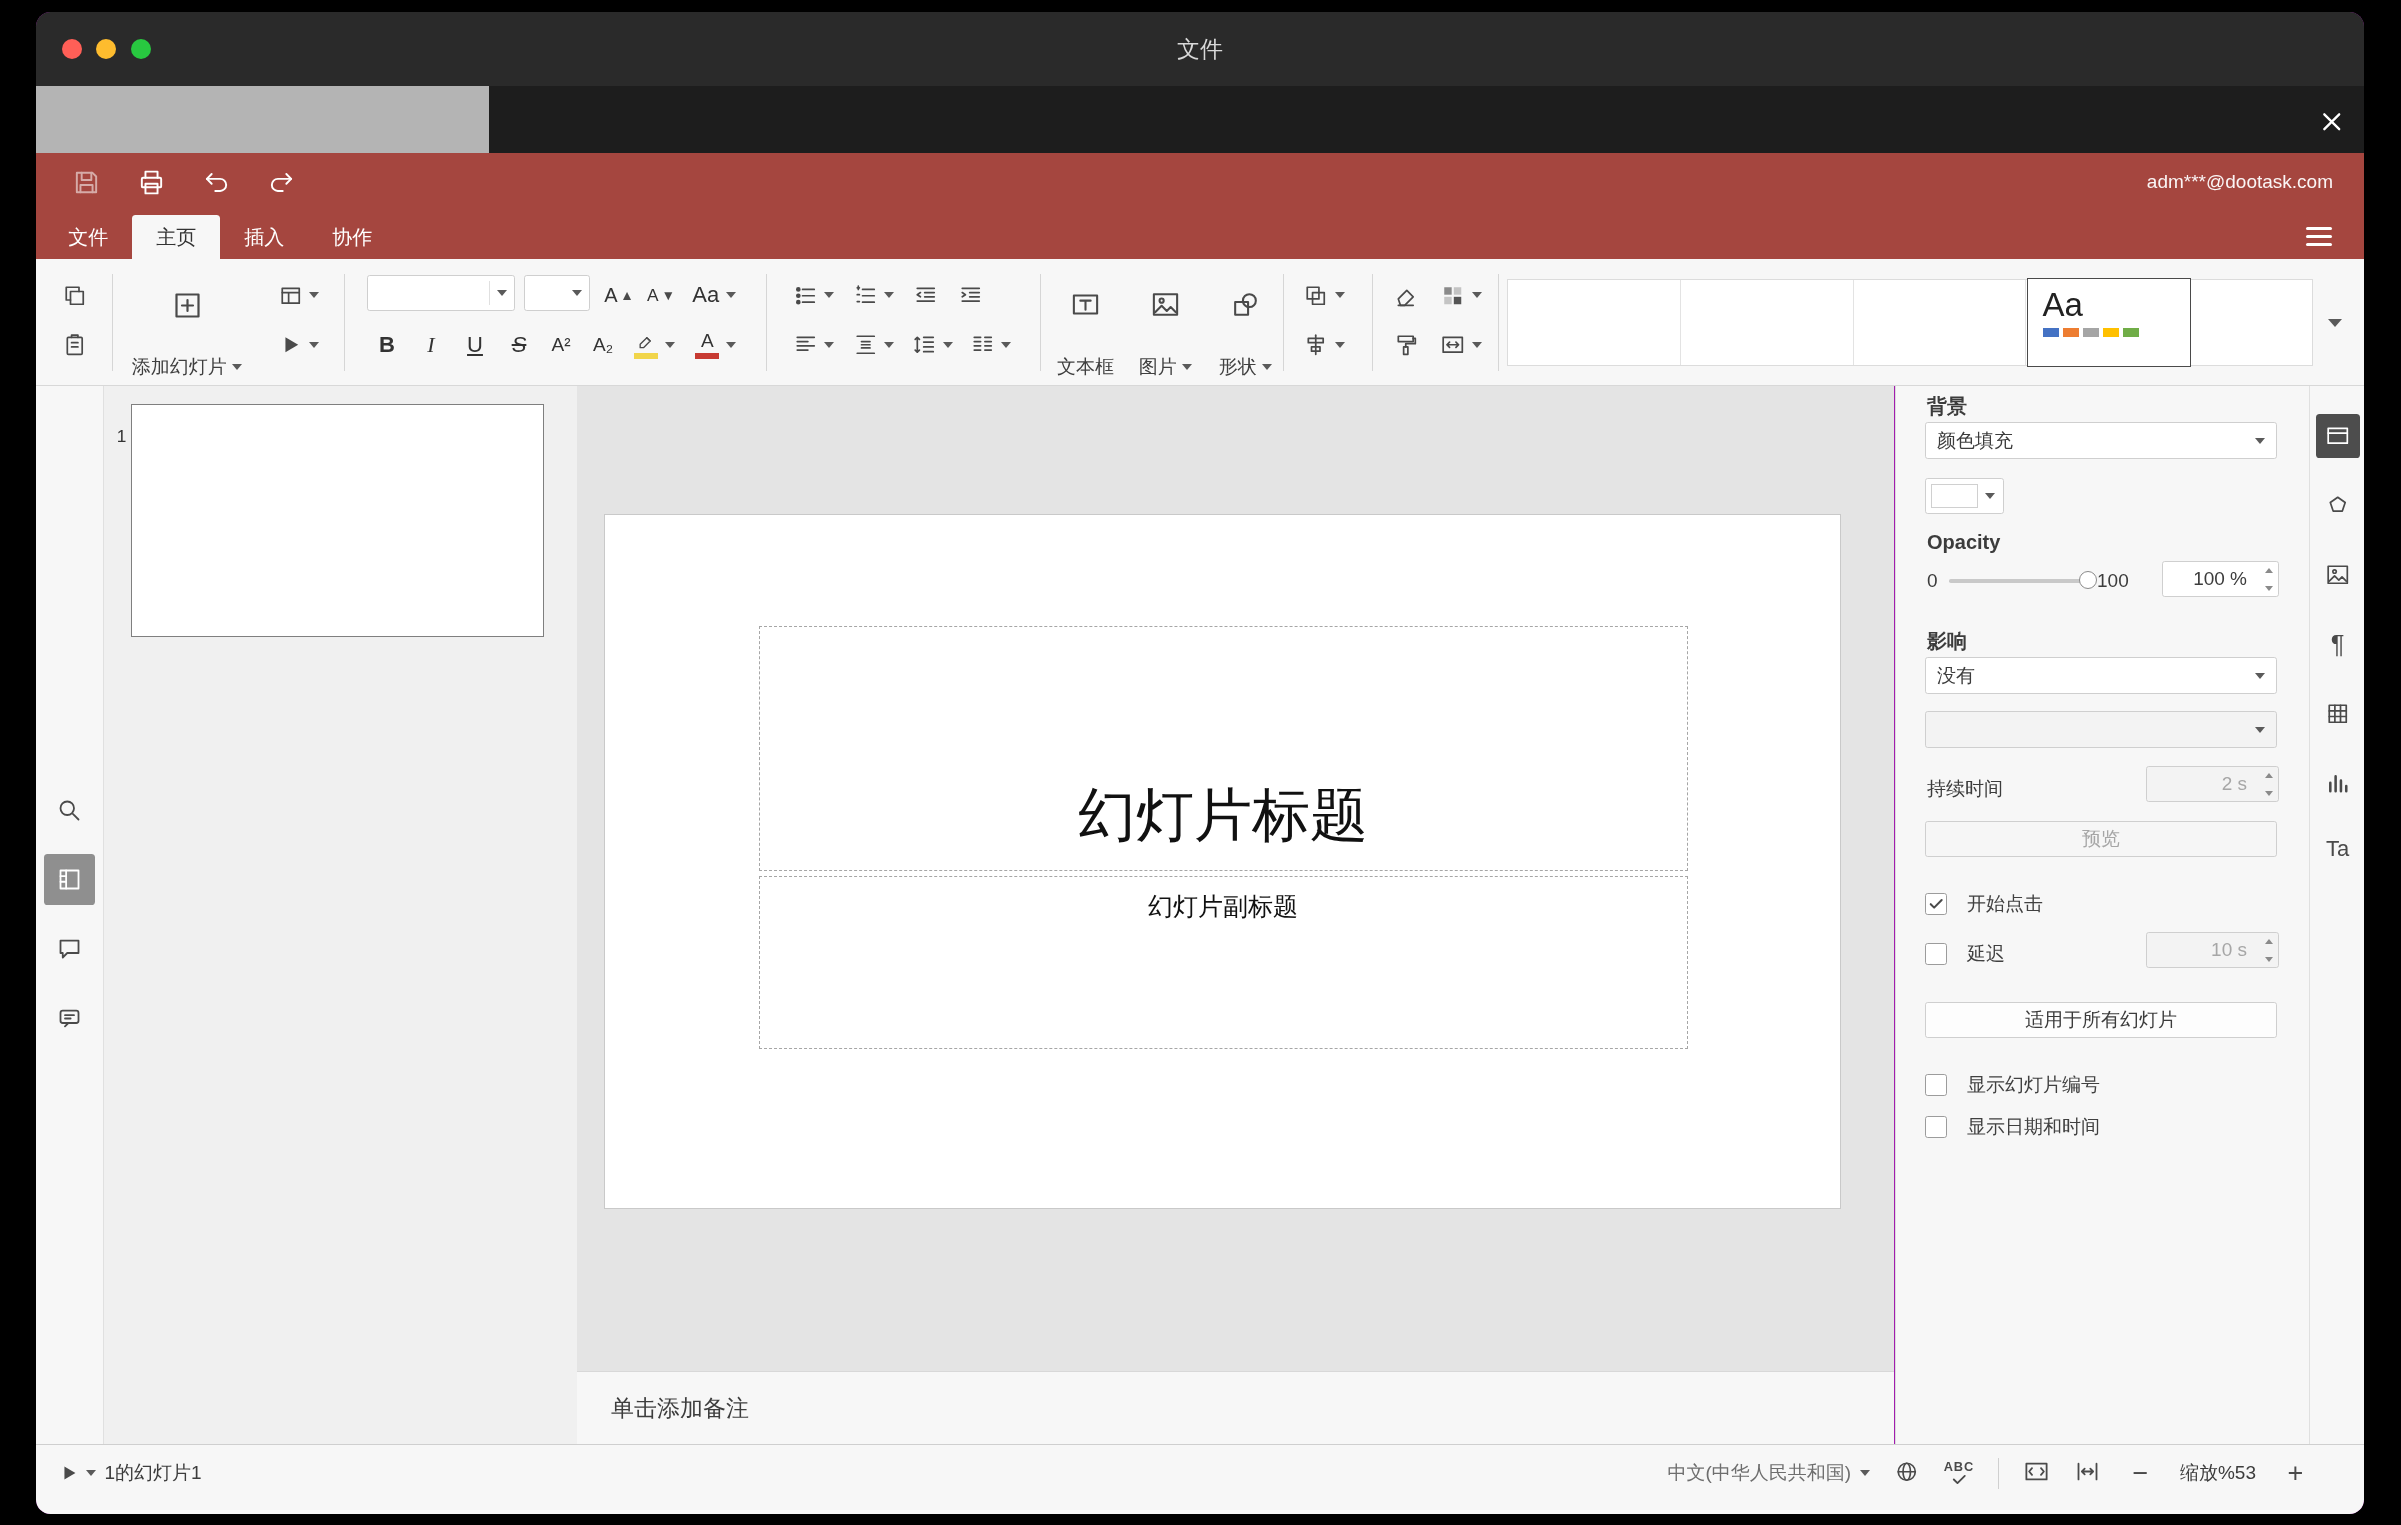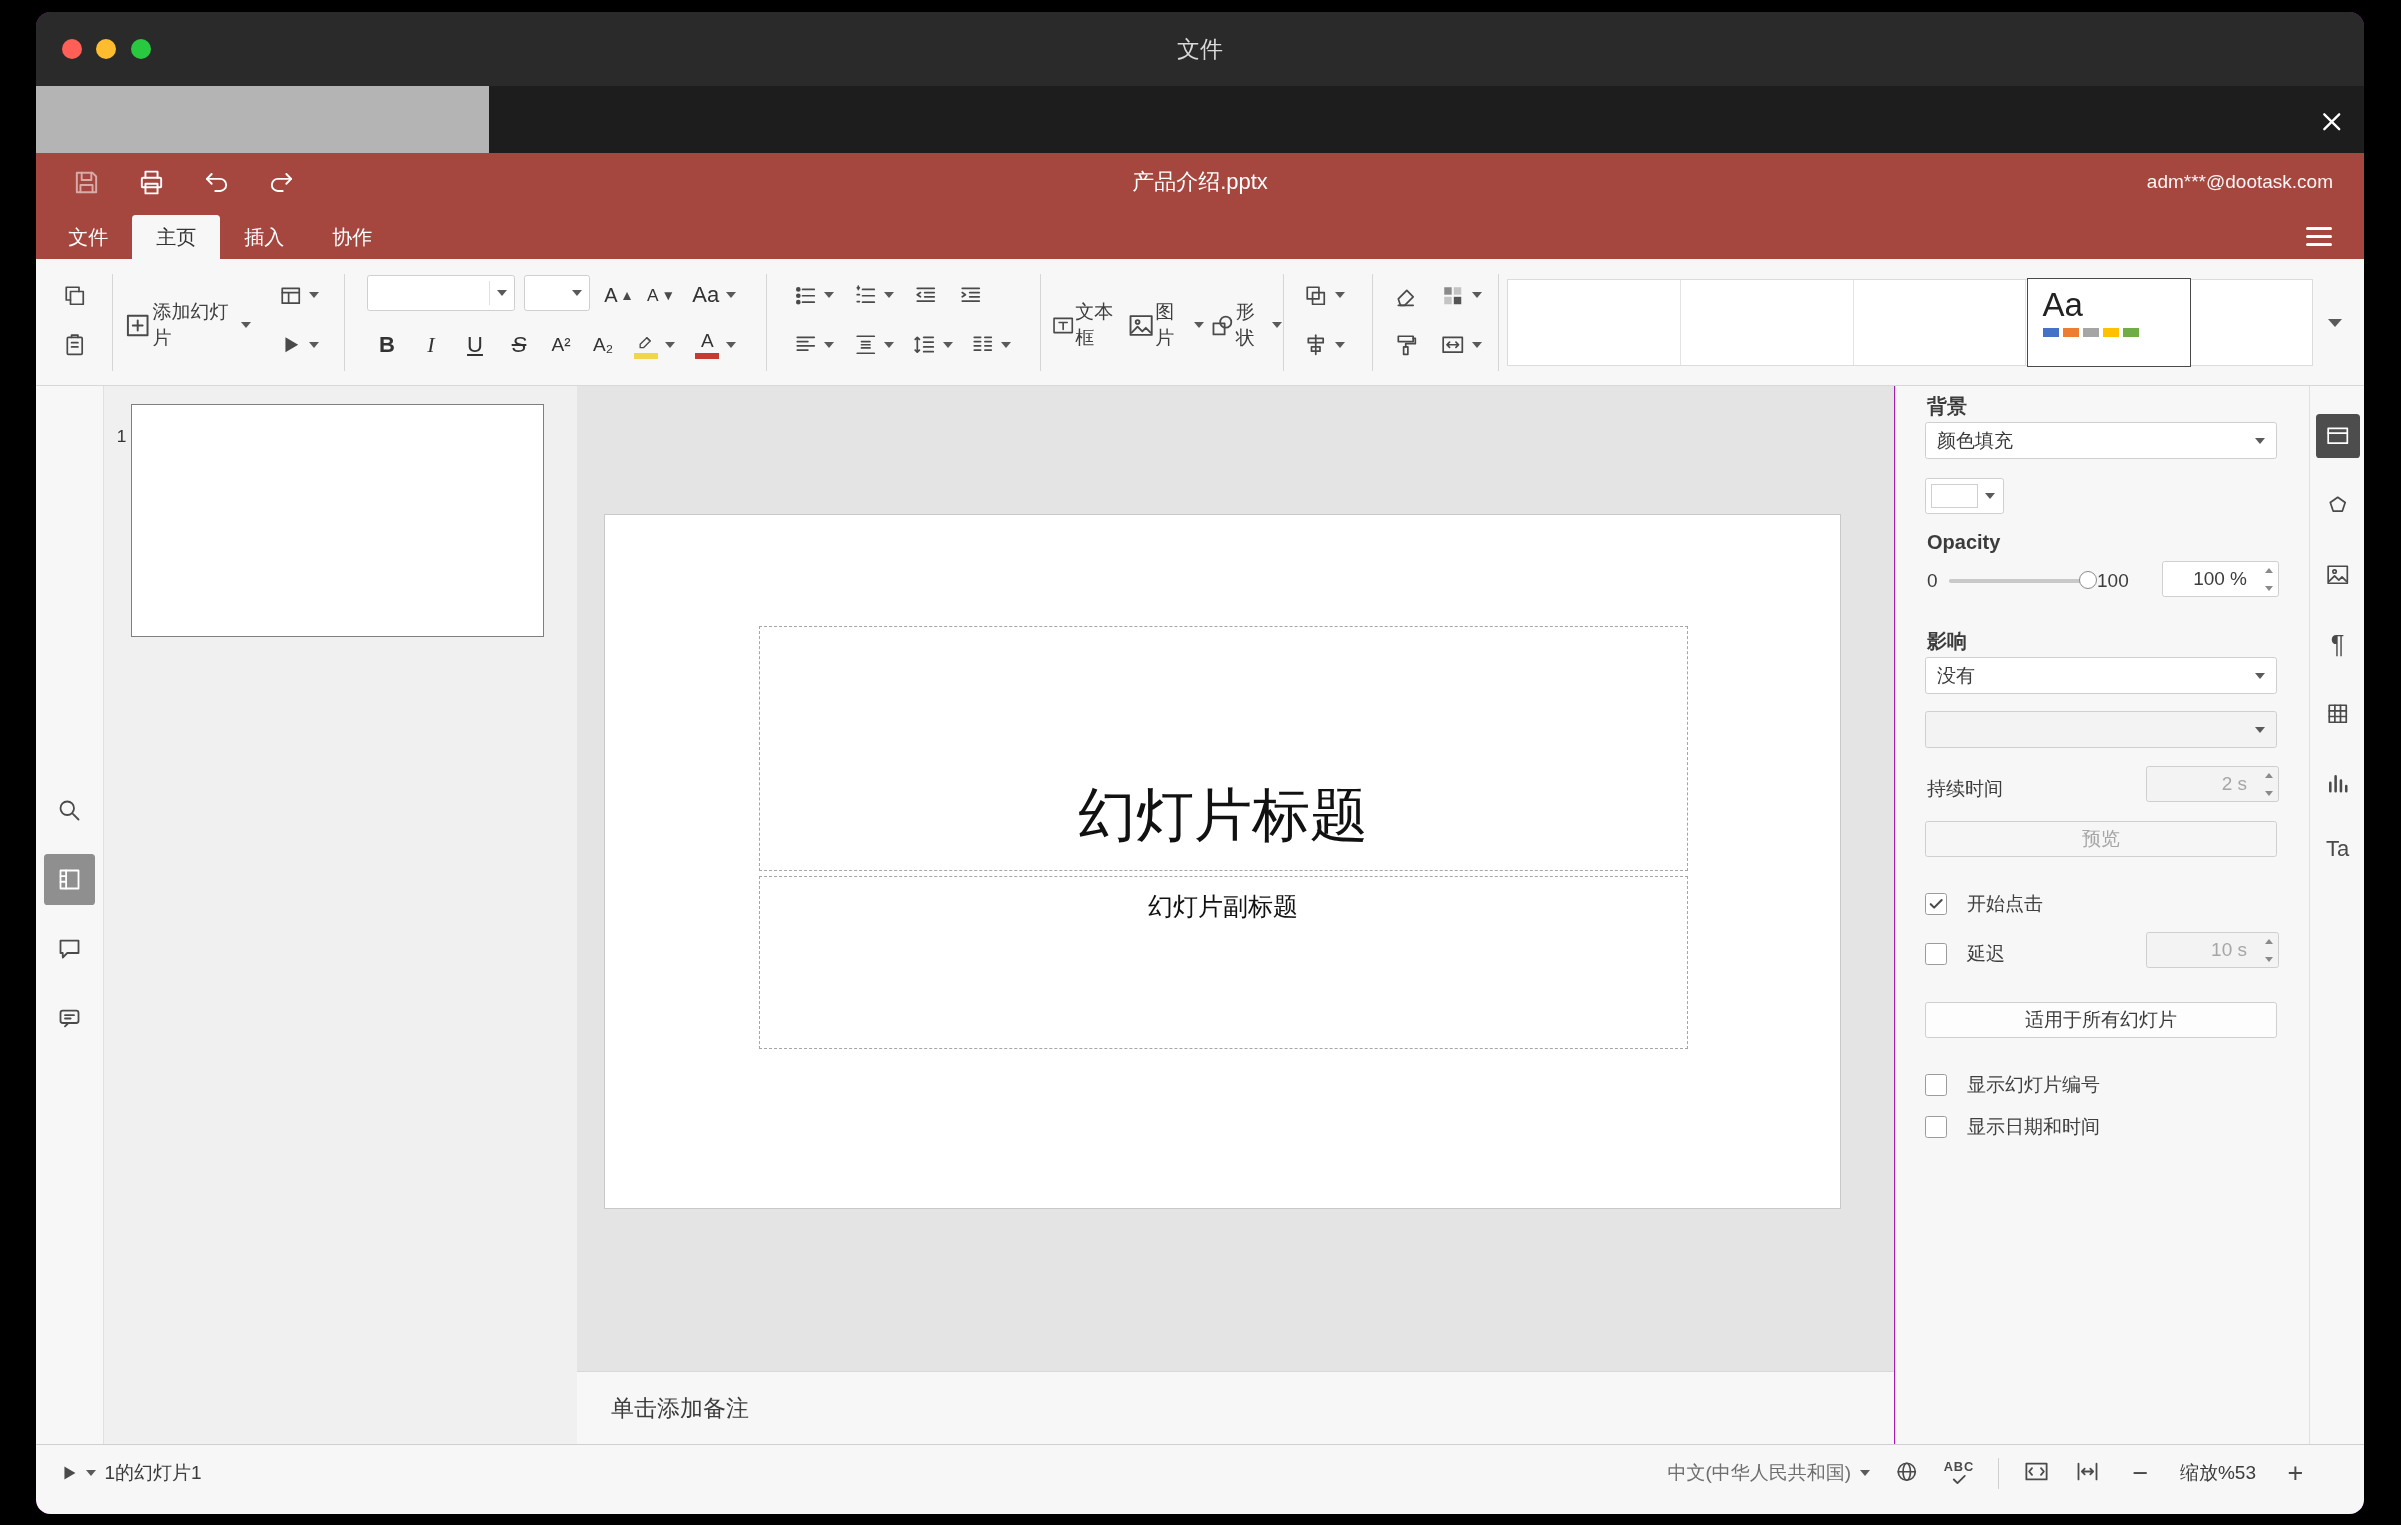--- a/index.html
+++ b/index.html
@@ -26,21 +26,21 @@
   .tabs{position:absolute;left:0;bottom:0;height:44px;display:flex;}
   .tab{height:44px;display:flex;align-items:center;justify-content:center;color:#fff;font-size:20px;padding:0 24px;cursor:pointer;}
   .tab.active{background:#f7f7f7;color:#333;border-radius:3.6px 3.6px 0 0;}
   .hamburger{position:absolute;right:31px;bottom:9px;width:27px;height:27px;display:flex;flex-direction:column;justify-content:center;gap:5.5px;cursor:pointer;}
   .hamburger span{display:block;width:25.5px;height:2.7px;background:#fff;border-radius:1.8px;}
   
   .toolbar{position:absolute;left:0;top:247px;width:2328px;height:127px;background:#f7f7f7;border-bottom:0.9px solid #d8d8d8;}
   .tsep{position:absolute;top:14.6px;width:0.9px;height:97px;background:#d6d6d6;}
   .t-btn{position:absolute;height:40px;display:flex;align-items:center;justify-content:center;gap:6.4px;border-radius:2.7px;color:#3f3f3f;cursor:pointer;}
   .row1{top:16.4px;} .row2{top:66px;}
-  .big-btn{position:absolute;top:15px;height:102px;display:flex;flex-direction:row;align-items:center;justify-content:space-between;padding:5.5px 0;cursor:pointer;}
+  .big-btn{position:absolute;top:24px;height:102px;display:flex;flex-direction:column;align-items:center;justify-content:space-between;padding:5.5px 0;cursor:pointer;}
   .big-label{display:flex;align-items:center;gap:5.5px;font-size:19px;color:#3f3f3f;}
   .combo{position:absolute;height:36px;background:#fff;border:0.9px solid #cfcfcf;border-radius:2.7px;display:flex;align-items:center;justify-content:flex-end;padding-right:7.3px;cursor:pointer;}
   .combo .divline{width:0.9px;height:24px;background:#e0e0e0;margin-right:6.4px;}
   .tx{font-size:22px;color:#333;}
   .chev{width:0;height:0;border-left:5.5px solid transparent;border-right:5.5px solid transparent;border-top:6.4px solid #5a5a5a;display:inline-block;}
   .colorbar{display:block;width:24px;height:5.5px;margin-top:1.8px;}
   .gallery{position:absolute;left:1471px;top:20px;width:806px;height:87px;background:#fff;border:0.9px solid #dcdcdc;}
   .gsep{position:absolute;top:0;width:0.9px;height:85px;background:#e3e3e3;}
   .gtile-sel{position:absolute;left:519px;top:-1.8px;width:164px;height:89px;background:#fff;border:1.8px solid #4a4a4a;padding:7.3px 0 5.5px 14.6px;cursor:pointer;}
   .gtile-sel .aa{font-size:33px;color:#222;line-height:36px;}
@@ -136,21 +136,20 @@
           </svg></span>
       <span><svg class="ic w" width="29" height="29" viewBox="0 0 24 24">
             <path d="M8 5L4 9l4 4"></path>
             <path d="M4 9h11a5 5 0 0 1 0 10h-4"></path>
           </svg></span>
       <span><svg class="ic w" width="29" height="29" viewBox="0 0 24 24">
             <path d="M16 5l4 4-4 4"></path>
             <path d="M20 9H9a5 5 0 0 0 0 10h4"></path>
           </svg></span>
     </div>
-    <div class="doc-title">产品介绍.pptx</div>
     <div class="account">adm***@dootask.com</div>
     <div class="tabs" style="left:8.2px;">
       <div class="tab">文件</div>
       <div class="tab active">主页</div>
       <div class="tab">插入</div>
       <div class="tab">协作</div>
     </div>
     <div class="hamburger">
         <span></span>
         <span></span>

